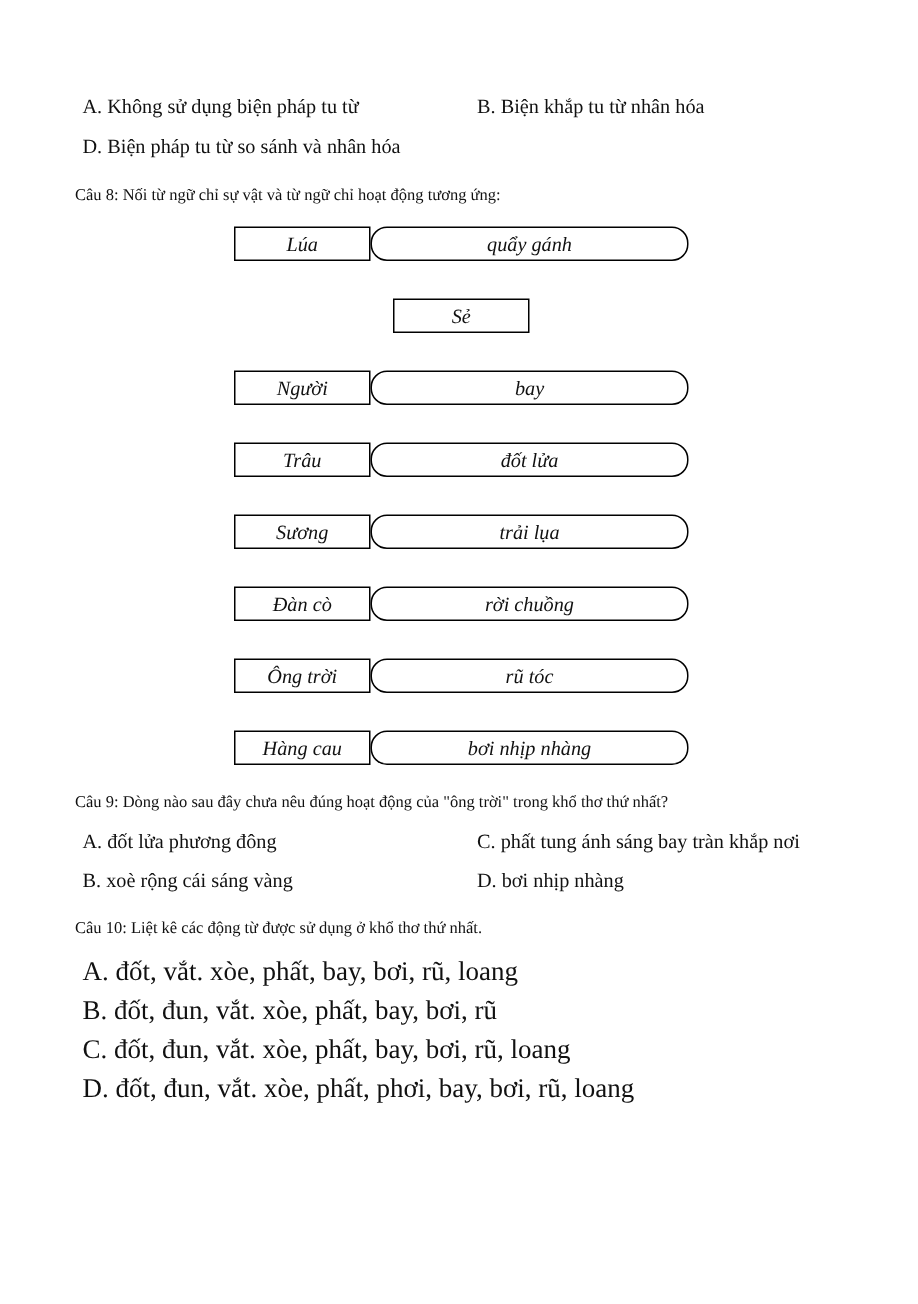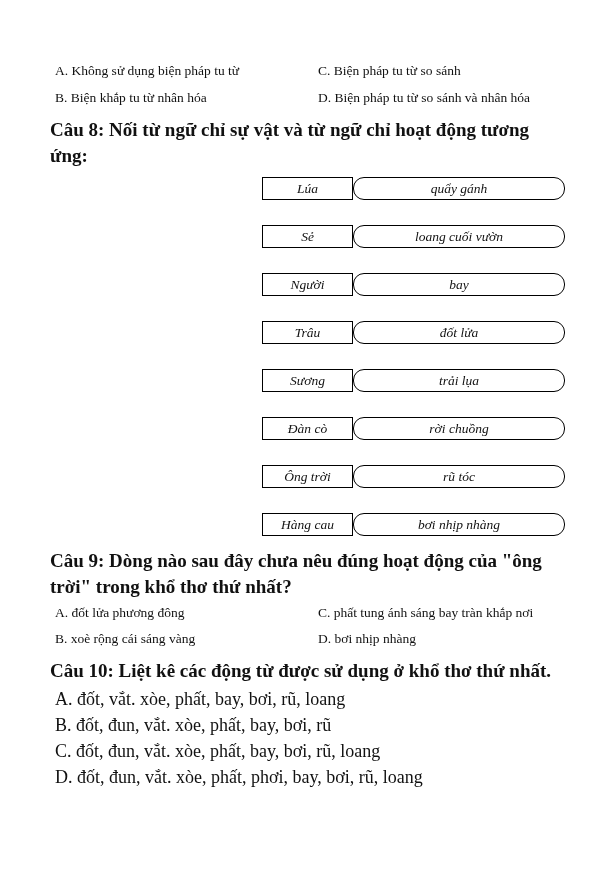--- a/index.html
+++ b/index.html
@@ -20,32 +20,32 @@
   .two-col {
     display: grid;
     grid-template-columns: 263px 1fr;
     row-gap: 9px;
     font-size: 13.5px;
     line-height: 18px;
     margin-bottom: 10px;
   }
   .opt { white-space: nowrap; padding-left: 5px; }
   .q-heading {
-    font-weight: bold;
-    font-size: 19px;
+    font-weight: normal;
+    font-size: 11px;
     line-height: 26px;
     margin-bottom: 2px;
   }
   .matching {
     margin-top: 8px;
     margin-bottom: 6px;
   }
   .match-row {
     display: flex;
-    justify-content: flex-end;
+    justify-content: center;
     align-items: center;
     margin-bottom: 25px;
   }
   .match-row:last-child { margin-bottom: 12px; }
   .match-box {
     border: 1px solid #000000;
     height: 23px;
     display: flex;
     align-items: center;
     justify-content: center;
@@ -66,35 +66,33 @@
   }
   .options-stack .opt-line { padding-left: 5px; }
 </style>
 </head>
 <body>
 
 <div class="page">
 
   <div class="two-col">
     <div class="opt">A. Không sử dụng biện pháp tu từ</div>
-    <div class="opt">C. Biện pháp tu từ so sánh</div>
     <div class="opt">B. Biện khắp tu từ nhân hóa</div>
     <div class="opt">D. Biện pháp tu từ so sánh và nhân hóa</div>
   </div>
 
   <div class="q-heading">Câu 8: Nối từ ngữ chỉ sự vật và từ ngữ chỉ hoạt động tương ứng:</div>
 
   <div class="matching">
     <div class="match-row">
       <div class="match-box left">Lúa</div>
       <div class="match-box right">quẩy gánh</div>
     </div>
     <div class="match-row">
       <div class="match-box left">Sẻ</div>
-      <div class="match-box right">loang cuối vườn</div>
     </div>
     <div class="match-row">
       <div class="match-box left">Người</div>
       <div class="match-box right">bay</div>
     </div>
     <div class="match-row">
       <div class="match-box left">Trâu</div>
       <div class="match-box right">đốt lửa</div>
     </div>
     <div class="match-row">

